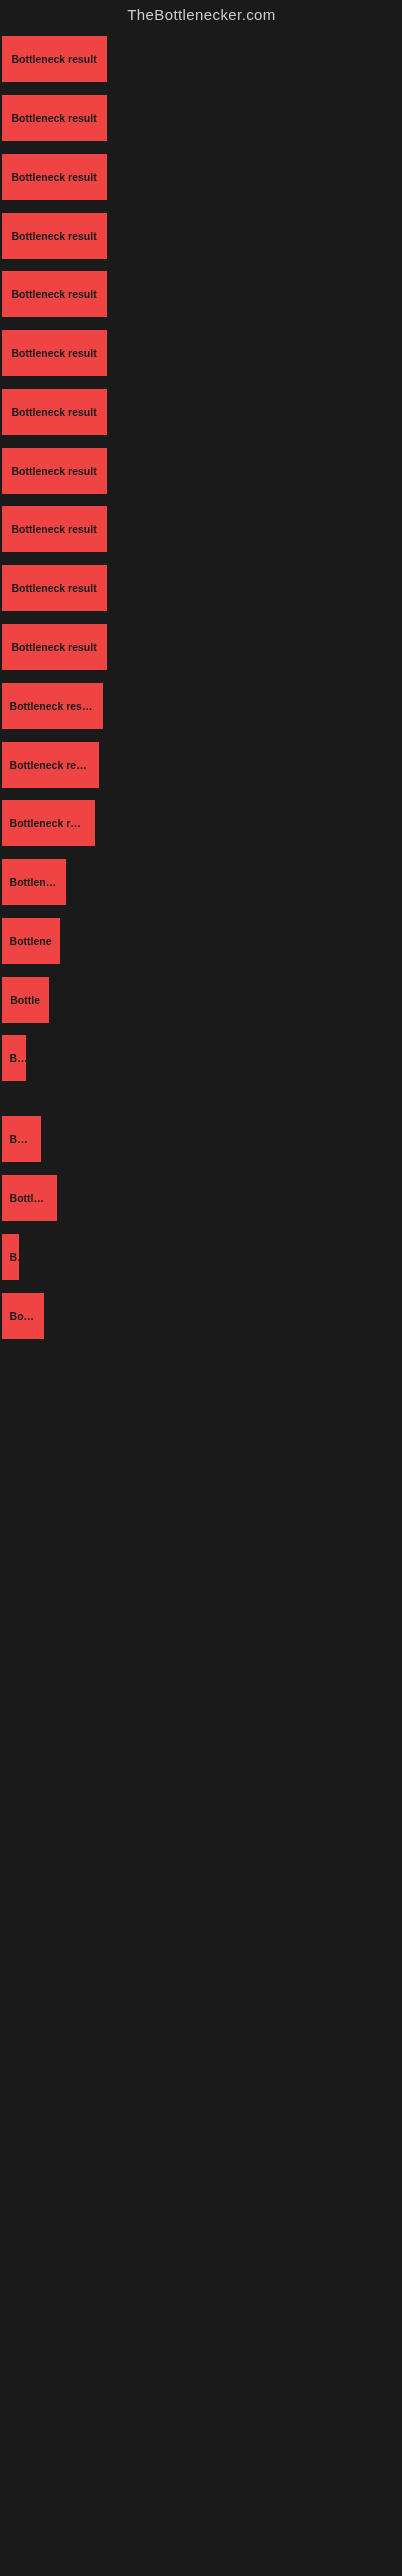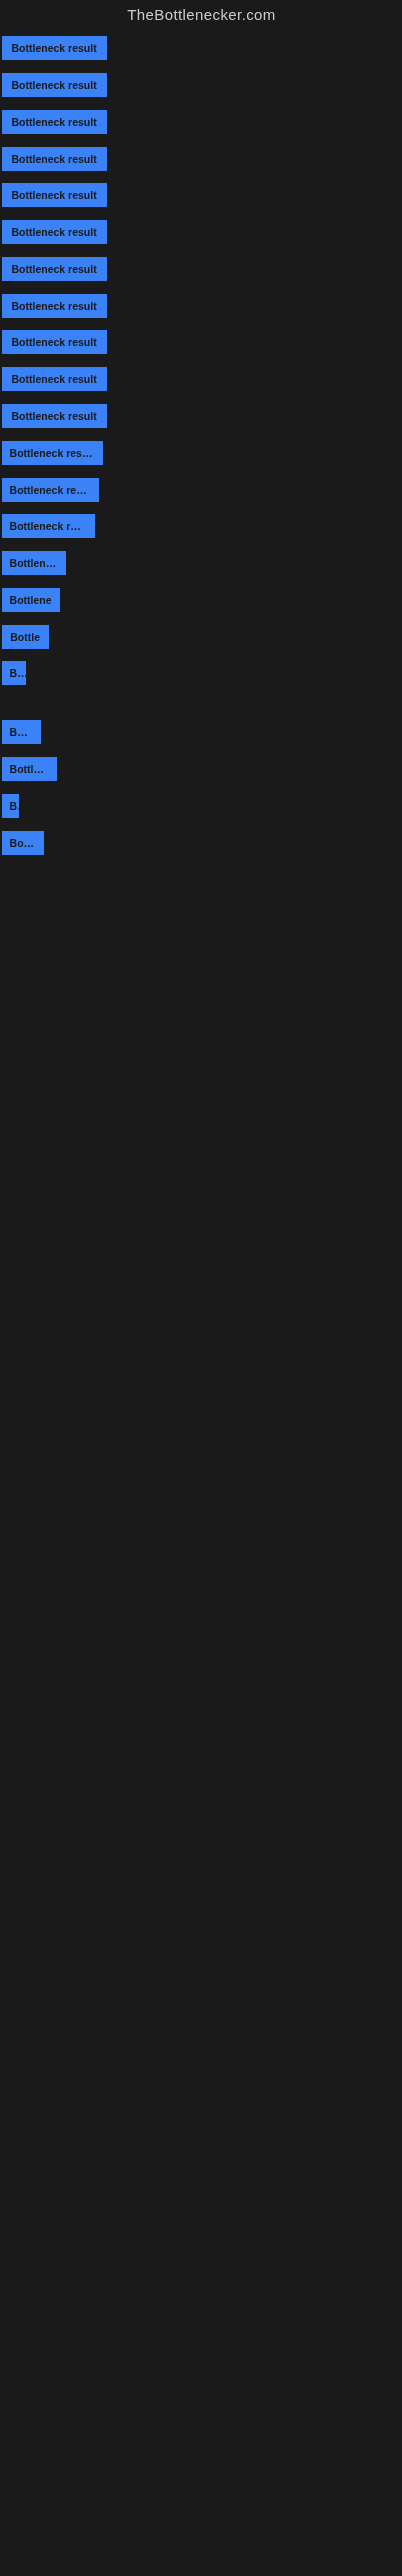--- a/index.html
+++ b/index.html
@@ -19,25 +19,25 @@
     .site-title {
       text-align: center;
       color: #cccccc;
       font-size: 15px;
       padding: 6.4px 0;
       letter-spacing: 0.4px;
     }
 
     .bottleneck-button {
       display: inline-block;
-      background-color: #3b82f6;
+      background-color: #ef4444;
       color: #1a1a1a;
       font-size: 10.5px;
       font-weight: bold;
-      padding: 6px 8px;
+      padding: 17px 8px;
       border: none;
       cursor: pointer;
       white-space: nowrap;
       overflow: hidden;
       text-overflow: ellipsis;
     }
 
     .button-row {
       padding: 6.4px 1.6px;
       display: flex;

